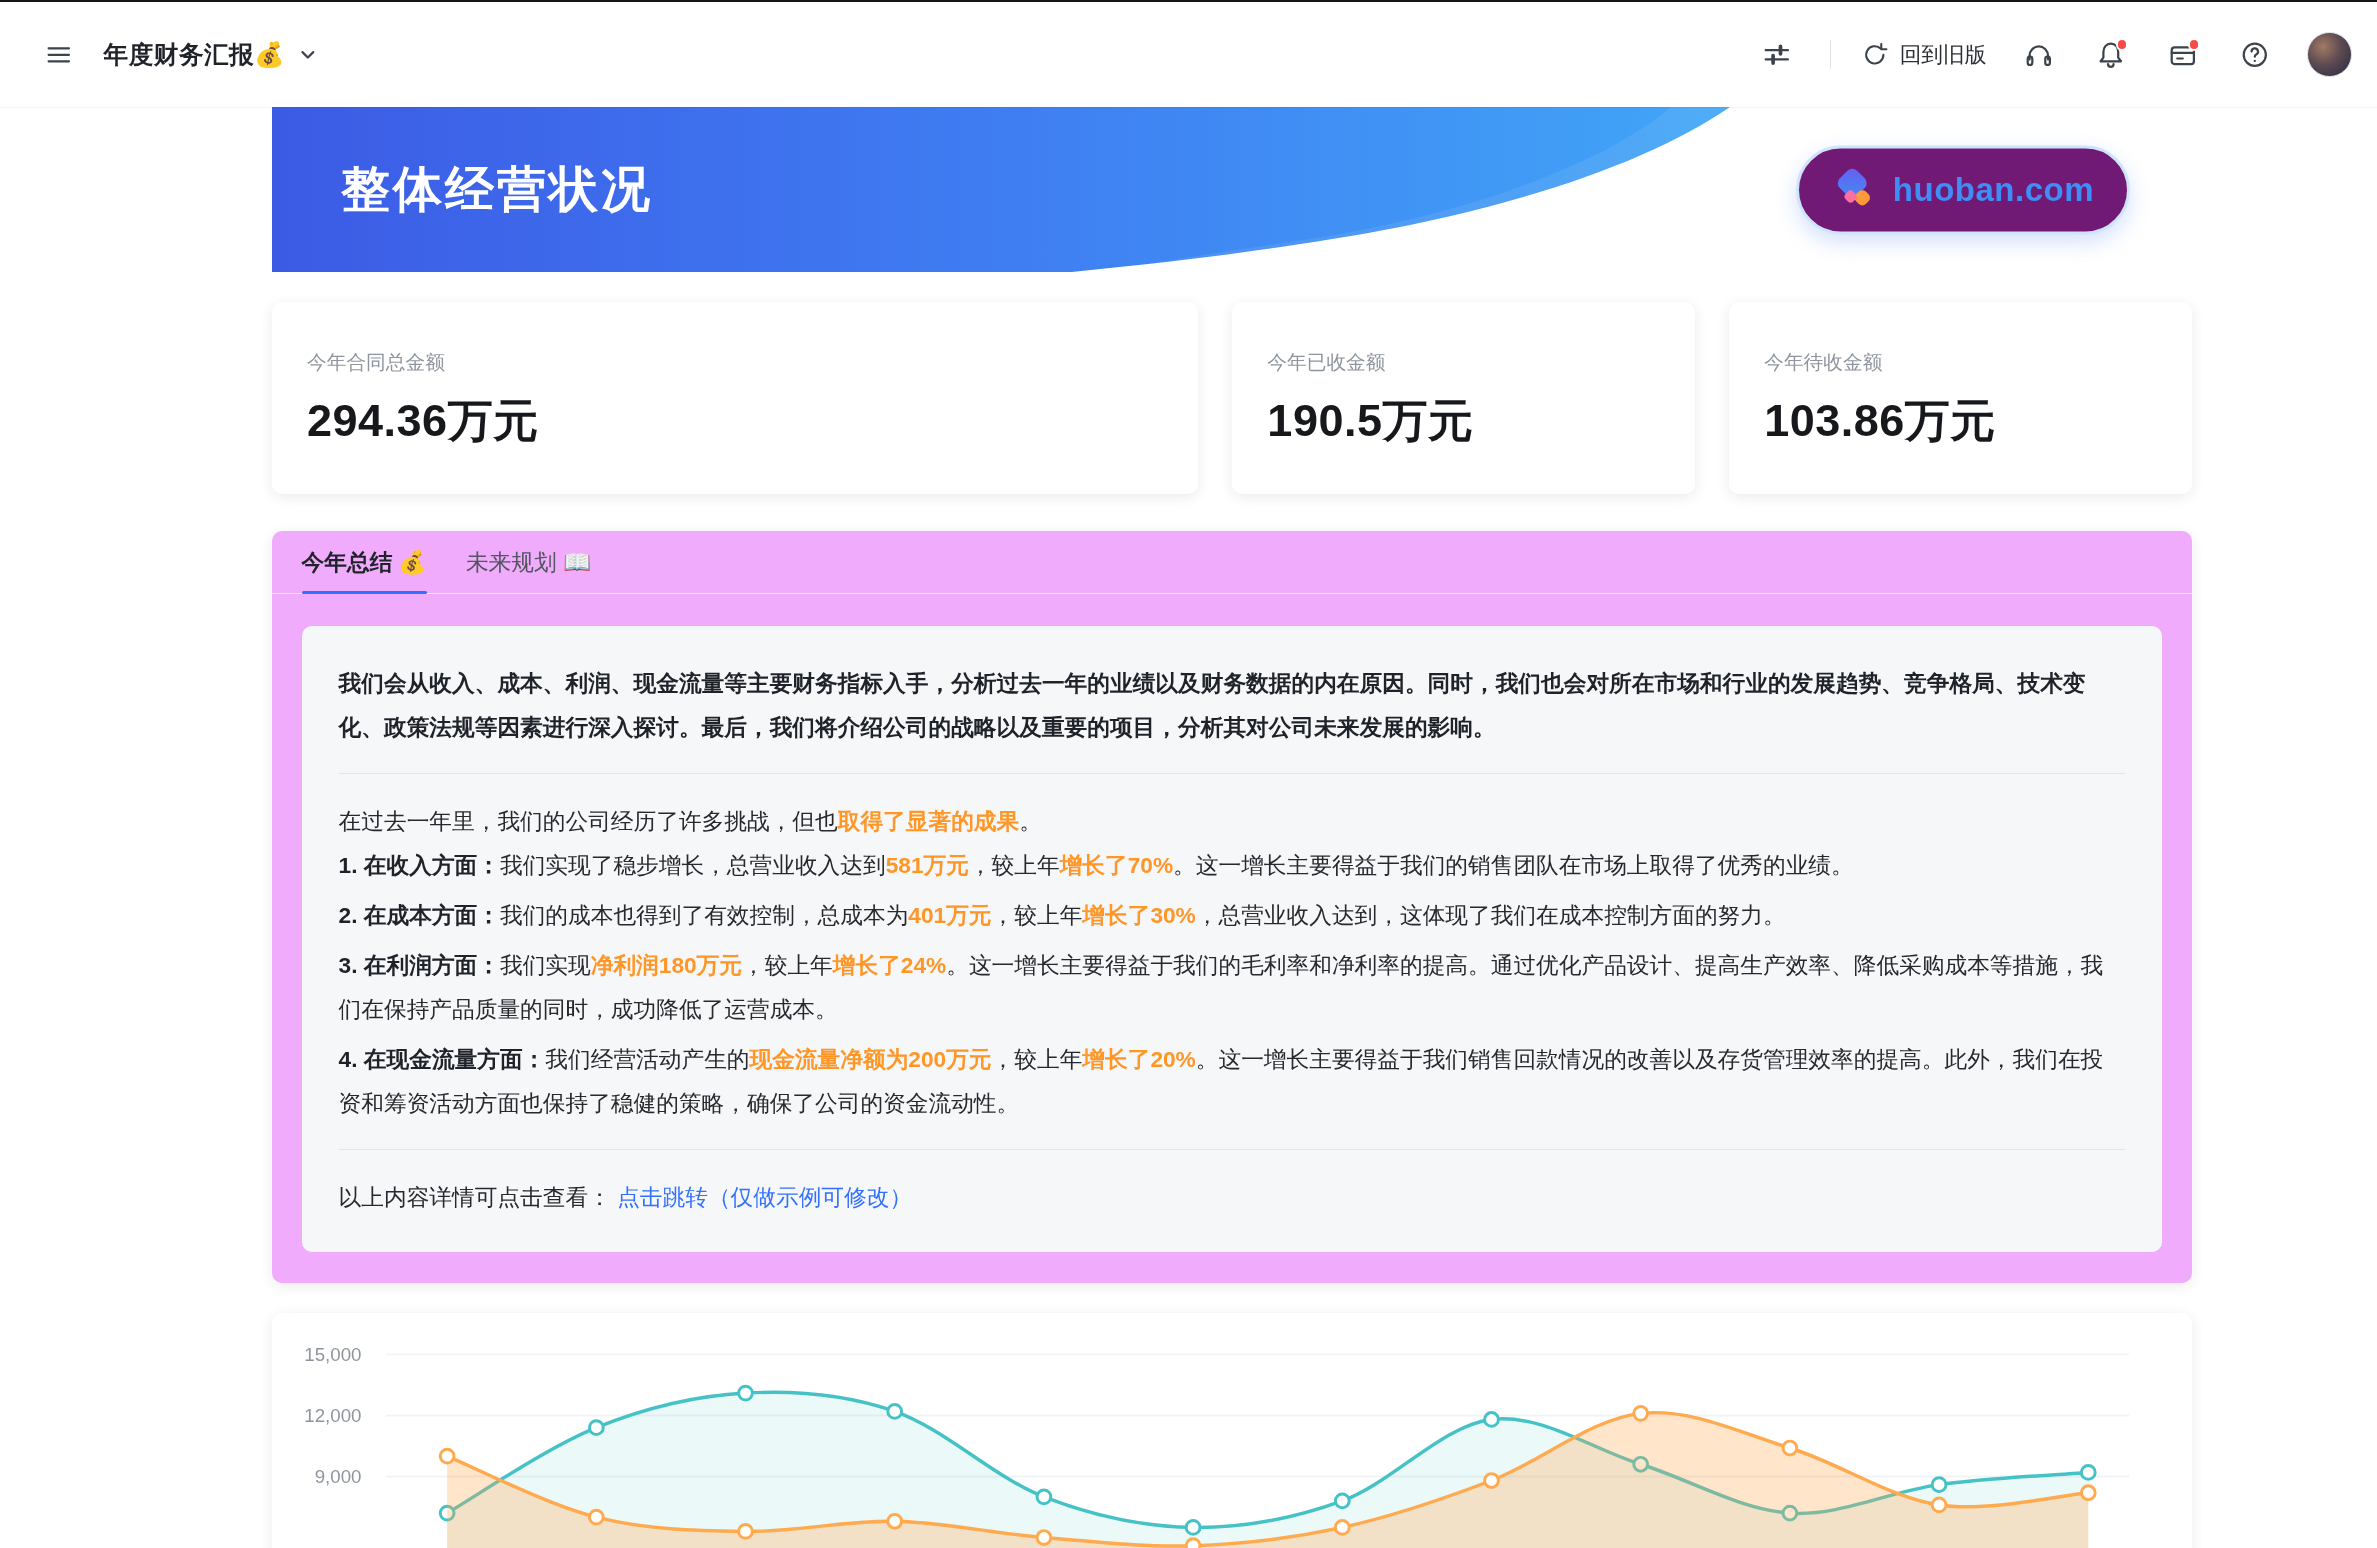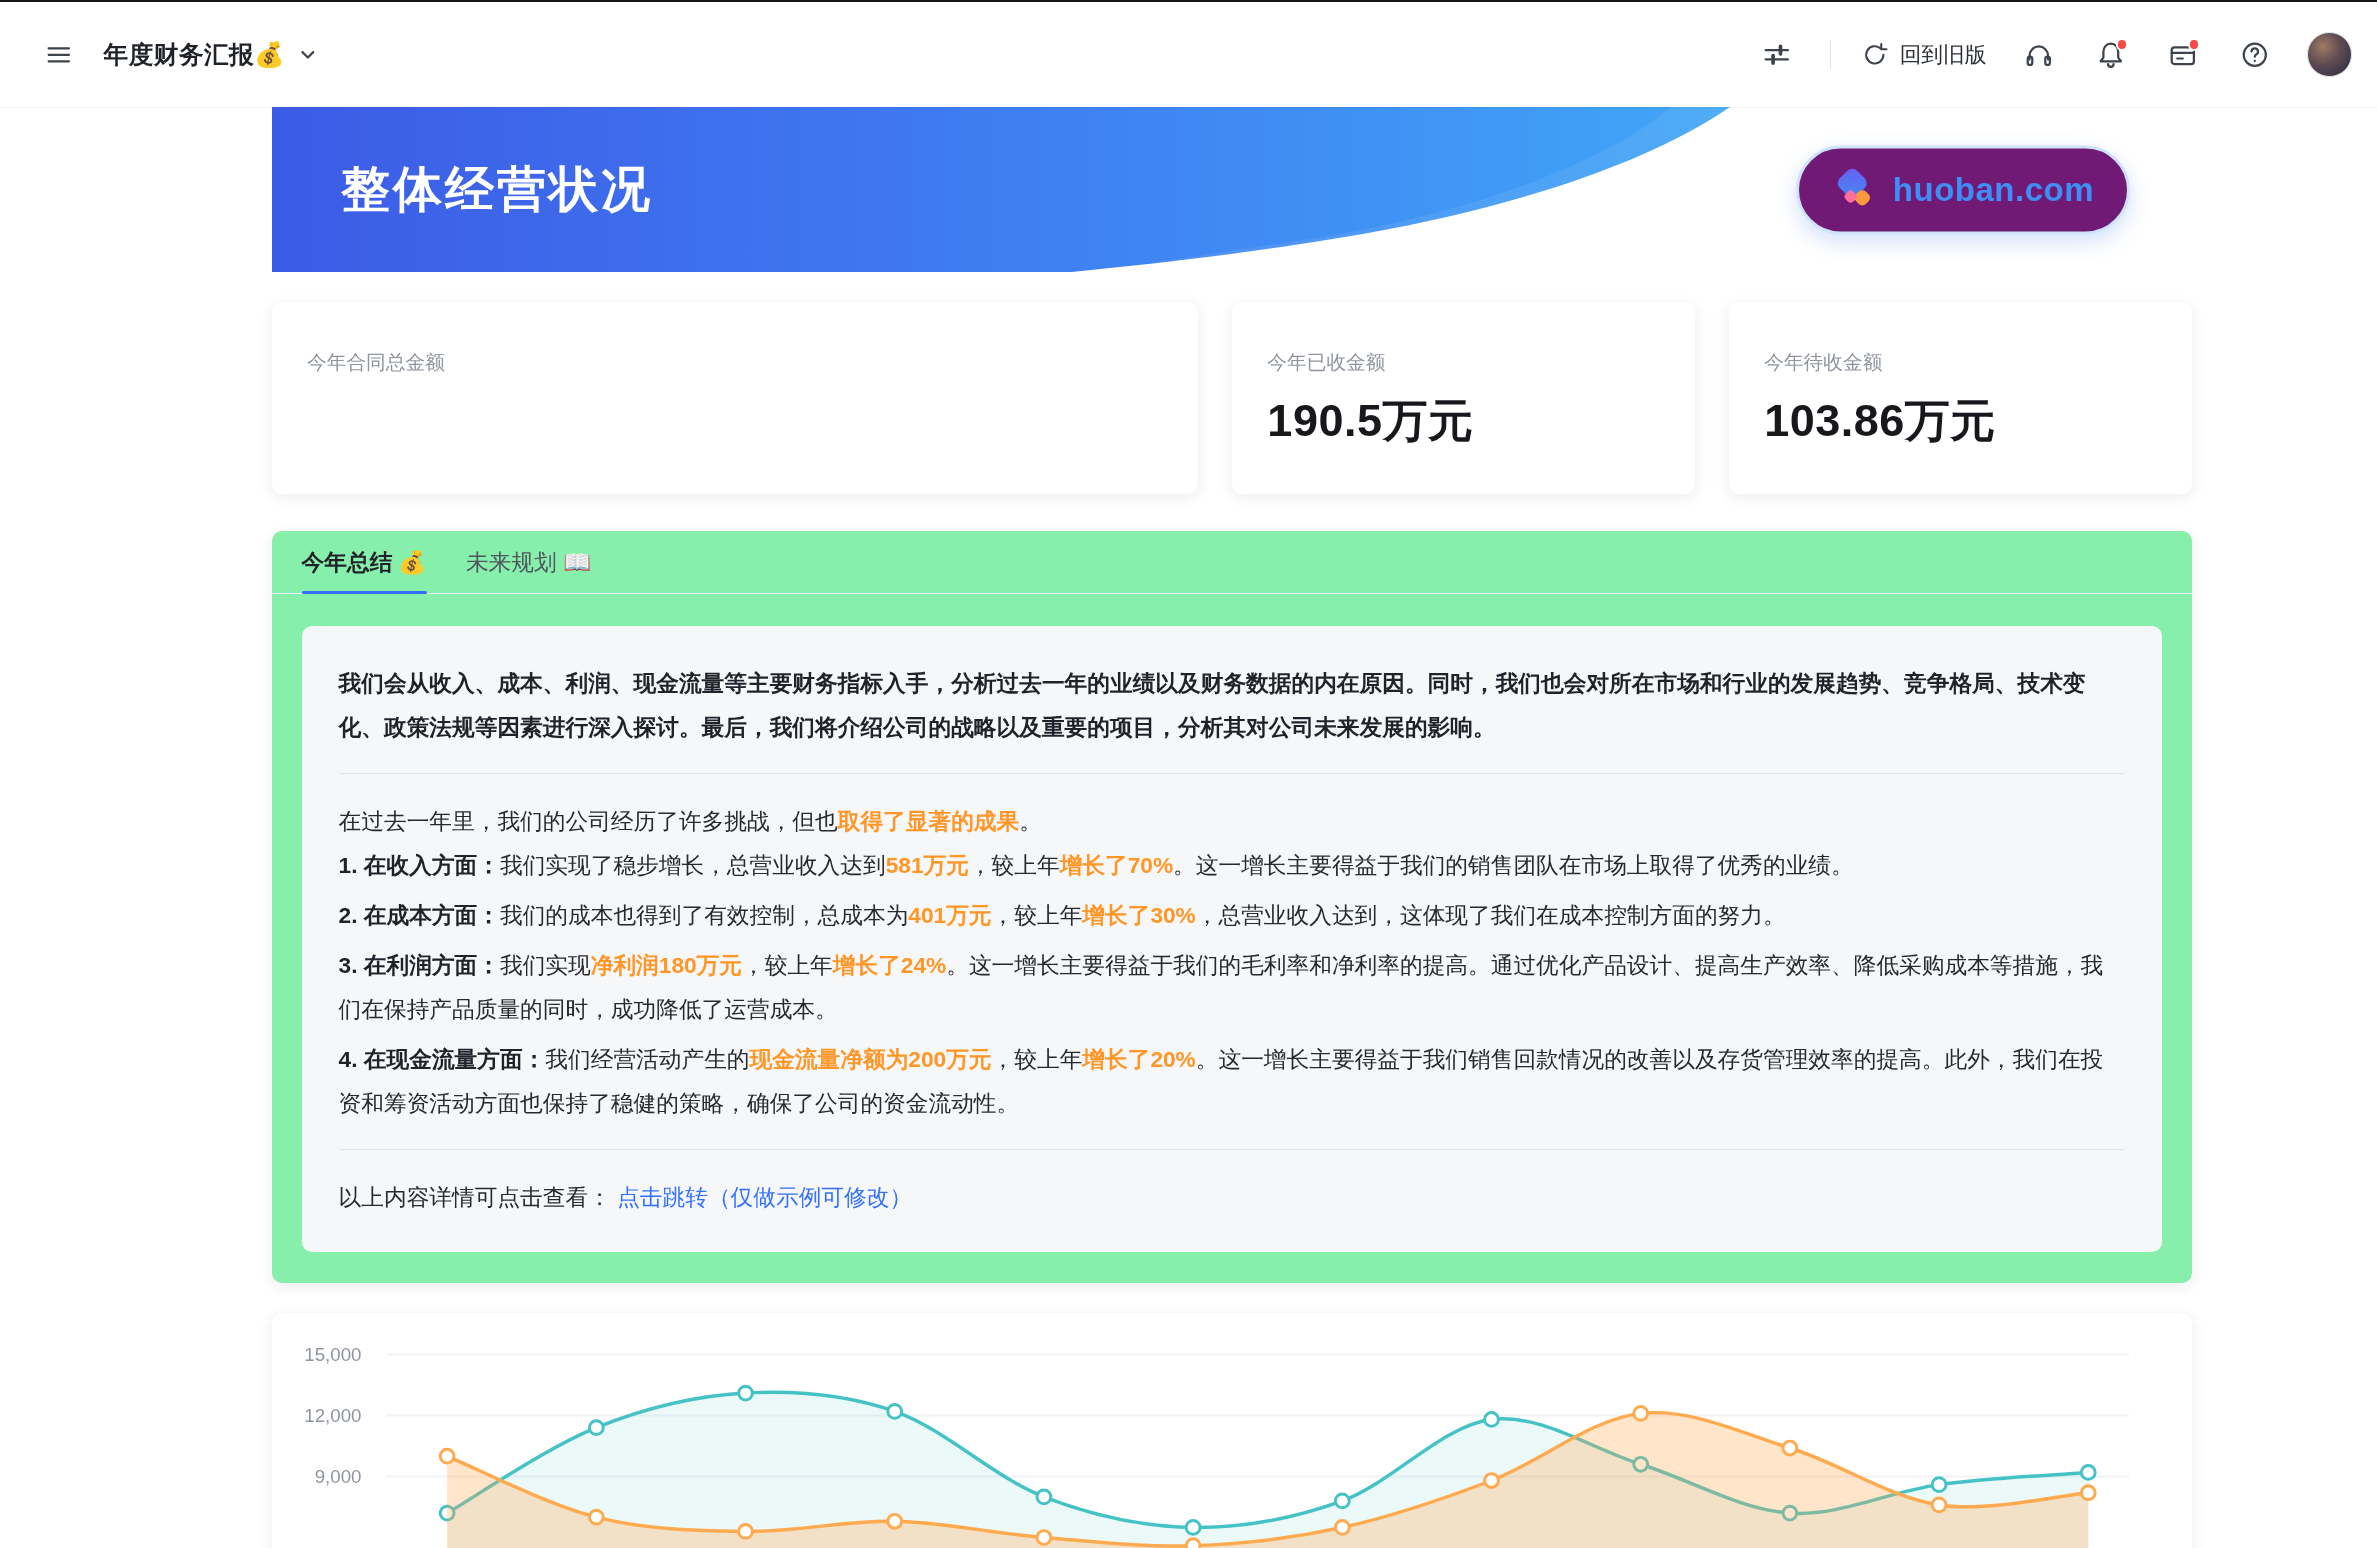--- a/index.html
+++ b/index.html
@@ -42,21 +42,21 @@
   
   .stats { display:flex; gap:34px; margin-top:29.6px; }
   .stat-card { background:#fff; border-radius:9.9px; padding:47px 35px 43px;
     box-shadow:0 3px 13.8px rgba(31,35,41,.09); }
   .stat-card.wide { flex:2.18; }
   .stat-card.norm { flex:1; }
   .stat-label { font-size:19.7px; color:#8f959e; }
   .stat-value { font-size:45px; font-weight:700; color:#16181c; margin-top:15.8px; letter-spacing:0.5px; }
 
   
-  .panel { background:#86efac; border-radius:9.9px; margin-top:37px; padding-bottom:31.5px;
+  .panel { background:#f0abfc; border-radius:9.9px; margin-top:37px; padding-bottom:31.5px;
     box-shadow:0 3px 13.8px rgba(31,35,41,.09); }
   .tabs { display:flex; gap:39px; padding:0 29.6px; height:63px; align-items:stretch;
     border-bottom:1px solid #eef0f3; }
   .tab { font-size:22.7px; color:#51565e; display:flex; align-items:center; position:relative; cursor:pointer; }
   .tab.active { color:#1f2329; font-weight:700; }
   .tab.active::after { content:""; position:absolute; left:0; right:0; bottom:-1px; height:3.9px;
     background:#3370ff; border-radius:2px; }
   .summary-box { margin:31.5px 29.6px 0; background:#f6f7f9; border-radius:9.9px;
     padding:35px 37px 33px; font-size:22.7px; line-height:44px; color:#27292e; }
   .summary-intro { font-weight:700; color:#1f2329; }
@@ -173,20 +173,21 @@
         <rect x="24" y="24" width="14" height="14" rx="5" transform="rotate(45 31 31)" fill="#ff9a3c"></rect>
         <rect x="14" y="24" width="11" height="11" rx="4" transform="rotate(45 19 29)" fill="#ff6e9c"></rect>
       </svg>
       <span class="logo-text">huoban.com</span>
     </div>
   </section>
 
   <section class="stats">
     <div class="stat-card wide">
       <div class="stat-label">今年合同总金额</div>
+      <div class="stat-value">294.36万元</div>
     </div>
     <div class="stat-card norm">
       <div class="stat-label">今年已收金额</div>
       <div class="stat-value">190.5万元</div>
     </div>
     <div class="stat-card norm">
       <div class="stat-label">今年待收金额</div>
       <div class="stat-value">103.86万元</div>
     </div>
   </section>

